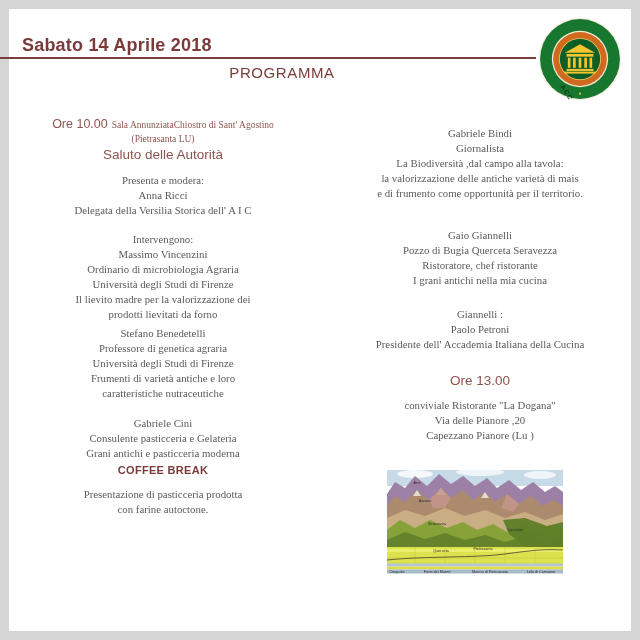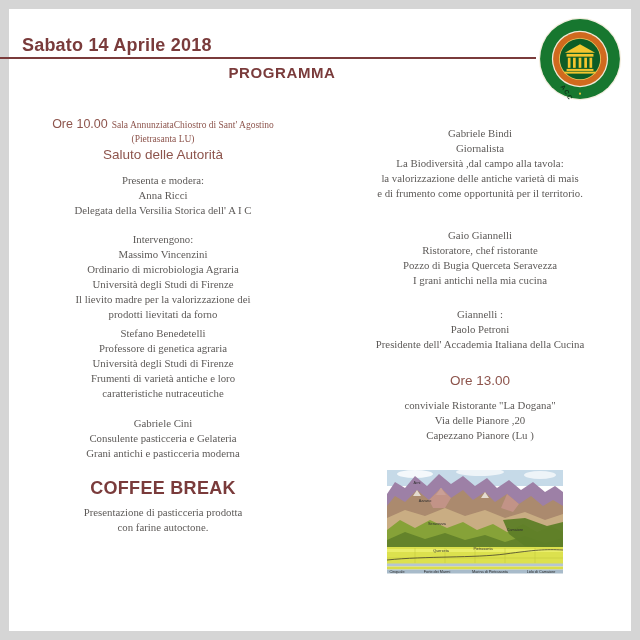--- a/index.html
+++ b/index.html
@@ -15,39 +15,39 @@
   }
   .page{position:absolute;left:9px;top:9px;width:622px;height:622px;background:#ffffff;}
   .date{
     position:absolute;left:22px;top:35px;
     font-family:"Liberation Sans", sans-serif;font-weight:bold;font-size:18px;
     color:var(--maroon);letter-spacing:.2px;white-space:nowrap;
   }
   .rule{position:absolute;left:0;top:57px;width:536px;height:2px;background:var(--maroon);}
   .doc-title{
     position:absolute;left:0;top:64px;width:564px;text-align:center;
-    font-family:"Liberation Sans", sans-serif;font-weight:bold;font-size:15px;
+    font-family:"Liberation Sans", sans-serif;font-weight:normal;font-size:15px;
     color:var(--maroon);letter-spacing:.6px;
   }
   .logo{position:absolute;left:538px;top:17px;width:84px;height:84px;}
 
   .col{position:absolute;text-align:center;color:var(--body);}
   .col-left{left:20px;top:117px;width:286px;}
   .col-right{left:330px;top:126px;width:300px;text-align:center;}
 
   .venue-line1{font-size:9.5px;line-height:14px;color:var(--accent);white-space:nowrap;}
   .time-inline{font-size:12.5px;color:var(--accent);font-family:"Liberation Sans", sans-serif;margin-right:4px;}
   .venue-line2{font-size:9.5px;line-height:14px;color:var(--accent);}
 
   .sec-heading{
     font-family:"Liberation Sans", sans-serif;font-size:13.5px;line-height:18px;
     color:var(--accent);
   }
   .coffee-heading{
-    margin-top:18px;font-family:"Liberation Sans", sans-serif;font-weight:bold;font-size:18px;line-height:18px;
+    margin-top:0;font-family:"Liberation Sans", sans-serif;font-weight:bold;font-size:11px;line-height:18px;
     color:var(--maroon);letter-spacing:.3px;
   }
   .time-heading{
     margin-top:20px;font-family:"Liberation Sans", sans-serif;font-size:13.5px;line-height:18px;
     color:var(--accent);
   }
   .block .line{font-size:10.8px;line-height:15px;color:var(--body);white-space:nowrap;}
   .m9{margin-top:9px;} .m14{margin-top:14px;} .m12{margin-top:4px;} .m15{margin-top:15px;}
   .m8{margin-top:8px;} .m27{margin-top:27px;} .m19{margin-top:19px;}
 
@@ -135,22 +135,22 @@
 <div class="col col-right">
   <div class="block">
       <div class="line">Gabriele Bindi</div>
       <div class="line">Giornalista</div>
       <div class="line">La Biodiversità ,dal campo alla tavola:</div>
       <div class="line">la valorizzazione delle antiche varietà di mais</div>
       <div class="line">e di frumento come opportunità per il territorio.</div>
     </div>
   <div class="block m27">
       <div class="line">Gaio Giannelli</div>
+      <div class="line">Pozzo di Bugia Querceta Seravezza</div>
       <div class="line">Ristoratore, chef ristorante</div>
-      <div class="line">Pozzo di Bugia Querceta Seravezza</div>
       <div class="line">I grani antichi nella mia cucina</div>
     </div>
   <div class="block m19">
       <div class="line">Giannelli :</div>
       <div class="line">Paolo Petroni</div>
       <div class="line">Presidente dell' Accademia Italiana della Cucina</div>
     </div>
 
   <div class="time-heading">Ore 13.00</div>
   <div class="block m8">

